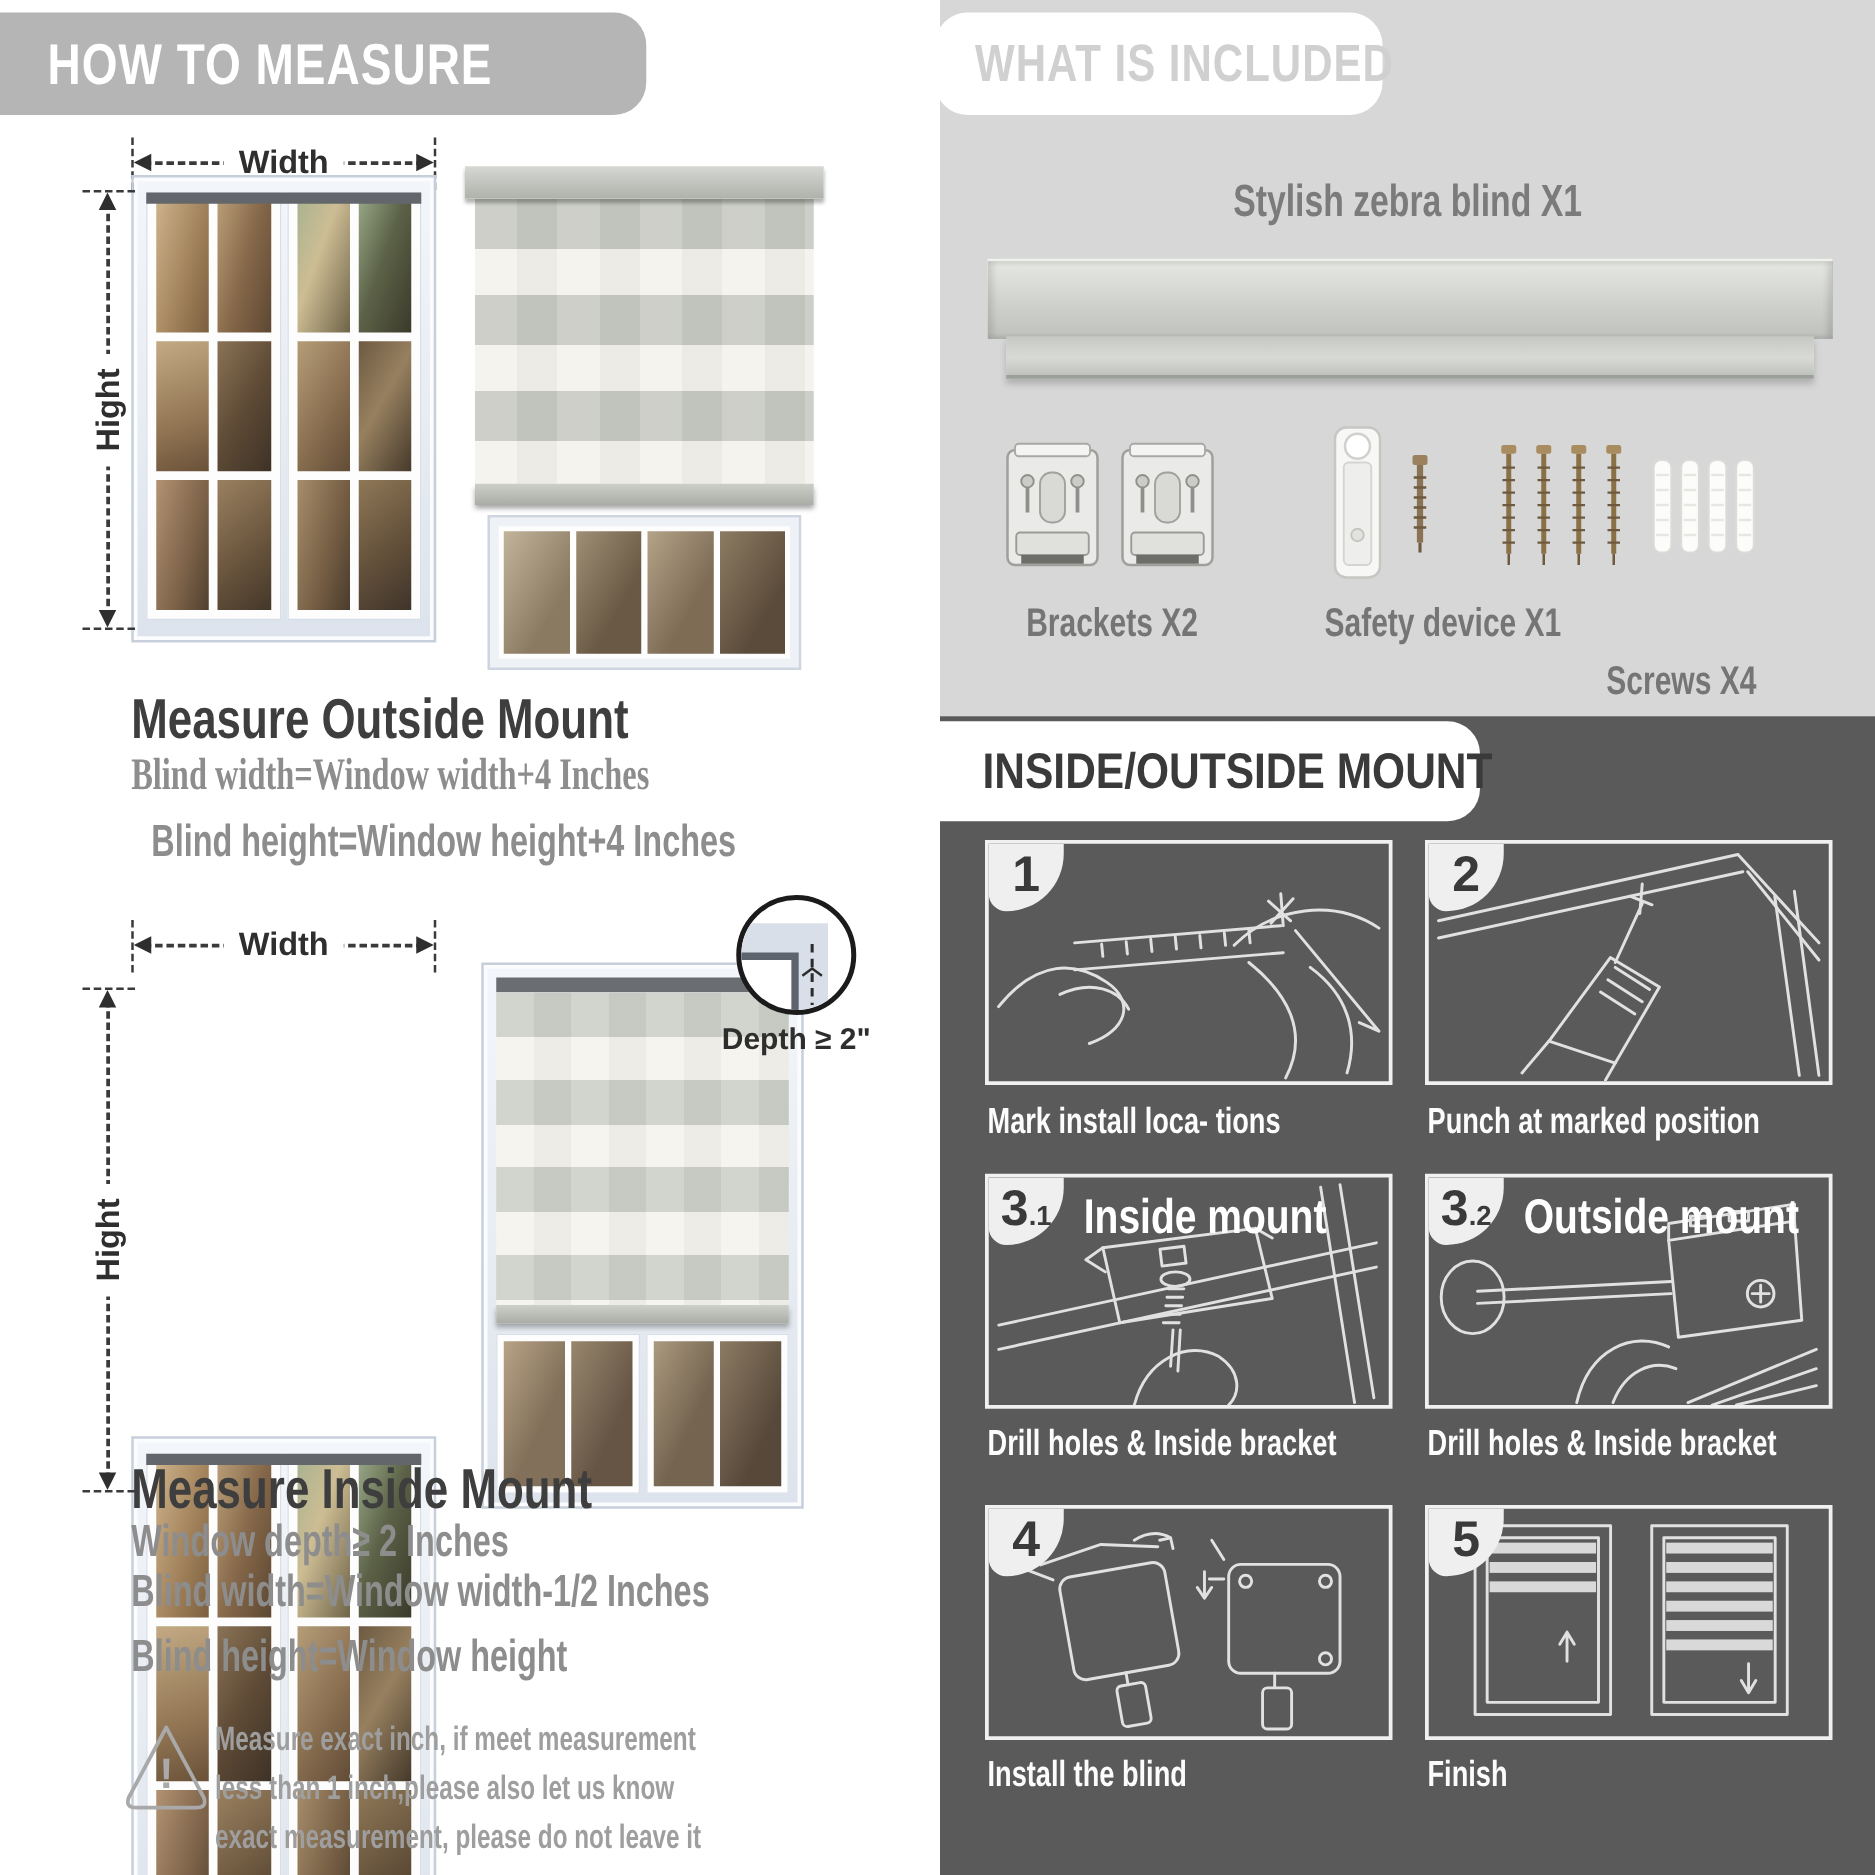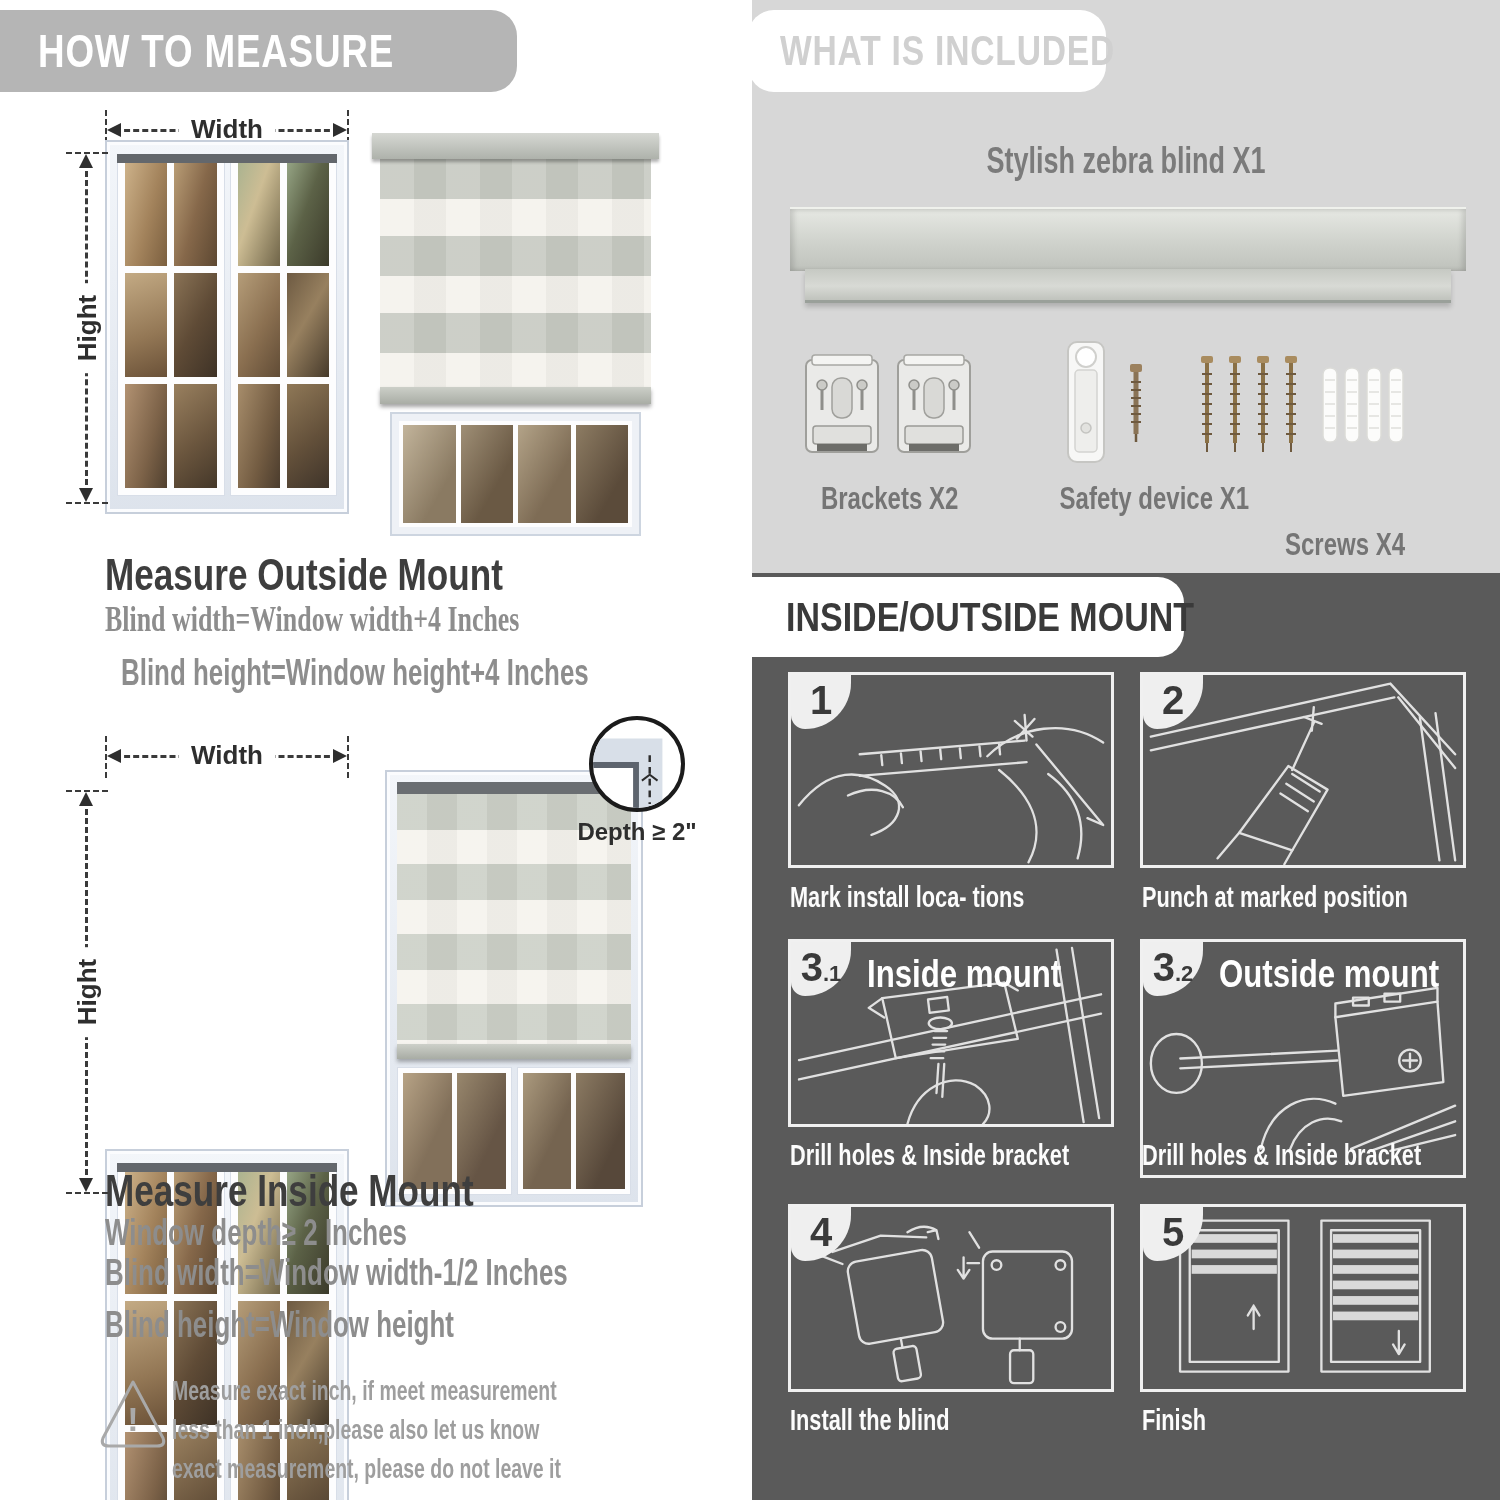--- a/index.html
+++ b/index.html
@@ -442,21 +442,21 @@
           <path d="M146 92 h13 M145 99 h13 M144 106 h13 M143 113 h13 M142 120 h13"></path>
           <path d="M150 126 l-2 30 M156 126 l-2 34"></path>
           <path d="M118 188 C128 150, 162 134, 188 148 C206 160, 206 178, 196 188"></path>
         </g>
       </svg>
     </div>
     <div class="step-caption" style="left:38px;top:566px;">
       <span class="cond s75">Drill holes &amp;  Inside bracket</span>
     </div>
 
-    <div class="step-frame" style="left:388px;top:366px;height:239px;">
+    <div class="step-frame" style="left:388px;top:366px;height:188px;">
       <div class="step-badge"><span>3</span><span class="sub">.2</span></div>
       <span class="step-tag"><span class="cond s80">Outside mount</span></span>
       <svg viewBox="0 0 326 188">
         <g class="sketch">
           <path d="M196 52 L300 36 L306 118 L204 132 Z"></path>
           <path d="M196 52 l0 -14 L300 22 l0 14"></path>
           <path d="M214 40 h16 v-8 h-16 z M246 36 h16 v-8 h-16 z"></path>
           <circle cx="272" cy="96" r="11"></circle>
             <path d="M265 96 h14 M272 89 v14"></path>
           <path d="M38 94 L198 86 M38 104 L198 96"></path>

